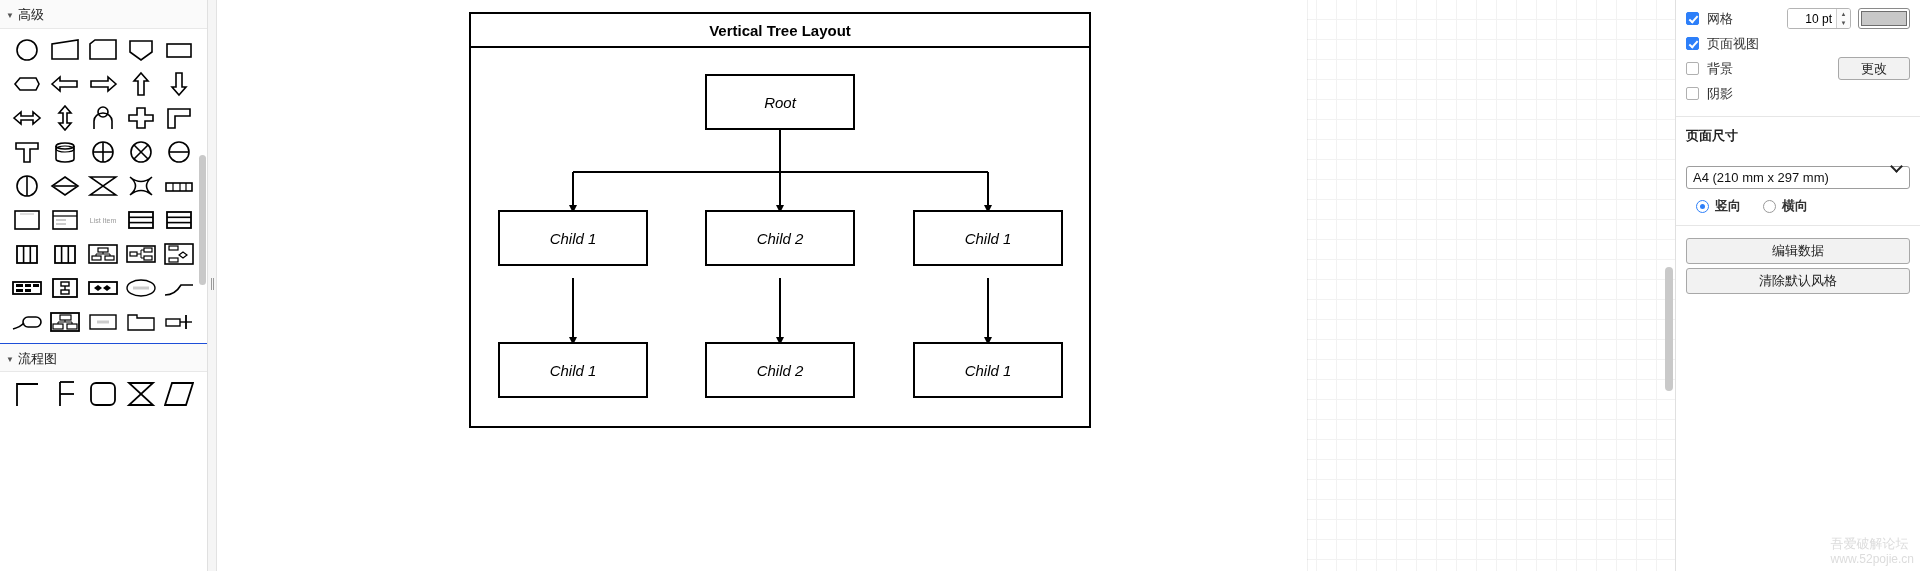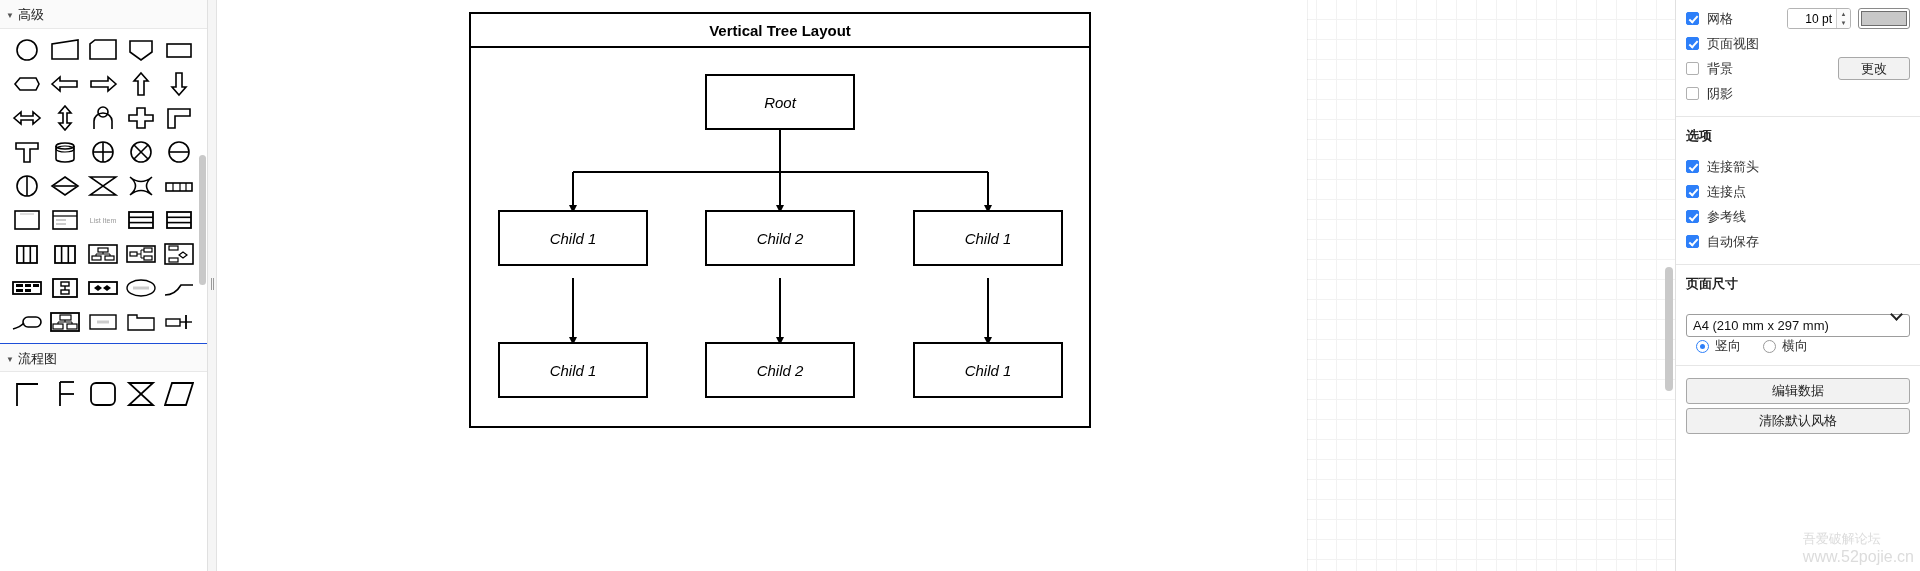--- a/index.html
+++ b/index.html
@@ -145,36 +145,36 @@
     width: 100%; height: 23px; border: 1px solid #9d9d9d; border-radius: 3px;
     background: #fff; font-family: "Liberation Sans", sans-serif; font-size: 13px;
     color: #111; padding: 0 6px; appearance: none; position: relative; margin-top: 12px;
   }
   .sel-wrap { position: relative; }
   .sel-wrap::after {
     content: ""; position: absolute; right: 9px; top: 8px;
     width: 7px; height: 7px; border: solid #222; border-width: 0 2px 2px 0;
     transform: rotate(45deg); pointer-events: none;
   }
-  .radios { display: flex; align-items: flex-start; padding-left: 10px; }
+  .radios { display: flex; align-items: flex-start; margin-top: 8px; padding-left: 10px; font-weight: bold; }
   .radio { display: flex; align-items: center; margin-right: 22px; }
   .rdot {
     width: 13px; height: 13px; border-radius: 50%; border: 1px solid #9a9a9a;
     background: #fff; margin-right: 6px; position: relative;
   }
   .rdot.on { border-color: #2d7ff9; }
   .rdot.on::after {
     content: ""; position: absolute; left: 3px; top: 3px; width: 5px; height: 5px;
     border-radius: 50%; background: #2d7ff9;
   }
   .watermark {
     position: absolute; right: 6px; bottom: 4px; text-align: left;
     color: #dcdcdc; font-size: 13px; line-height: 1.25; user-select: none;
   }
-  .watermark .w2 { font-size: 16px; }
+  .watermark .w2 { font-size: 12px; }
 </style>
 </head>
 <body>
 
 <div class="app">
 
   <div class="sidebar">
 
 
     <div class="section-head">
@@ -609,39 +609,20 @@
         <span class="spacer"></span>
         <button class="btn" style="width:72px;">更改</button>
       </div>
 
       <div class="crow">
         <div class="cbox"></div>
         <span class="clabel">阴影</span>
       </div>
     </div>
 
-    <div class="rgroup" style="padding-top:10px;">
-      <div class="rgroup-title">选项</div>
-      <div class="crow">
-        <div class="cbox on"></div>
-        <span class="clabel">连接箭头</span>
-      </div>
-      <div class="crow">
-        <div class="cbox on"></div>
-        <span class="clabel">连接点</span>
-      </div>
-      <div class="crow">
-        <div class="cbox on"></div>
-        <span class="clabel">参考线</span>
-      </div>
-      <div class="crow">
-        <div class="cbox on"></div>
-        <span class="clabel">自动保存</span>
-      </div>
-    </div>
 
     <div class="rgroup" style="padding-top:10px;">
       <div class="rgroup-title">页面尺寸</div>
       <div class="sel-wrap">
         <select class="sel">
           <option>A4 (210 mm x 297 mm)</option>
         </select>
       </div>
       <div class="radios">
         <div class="radio">

